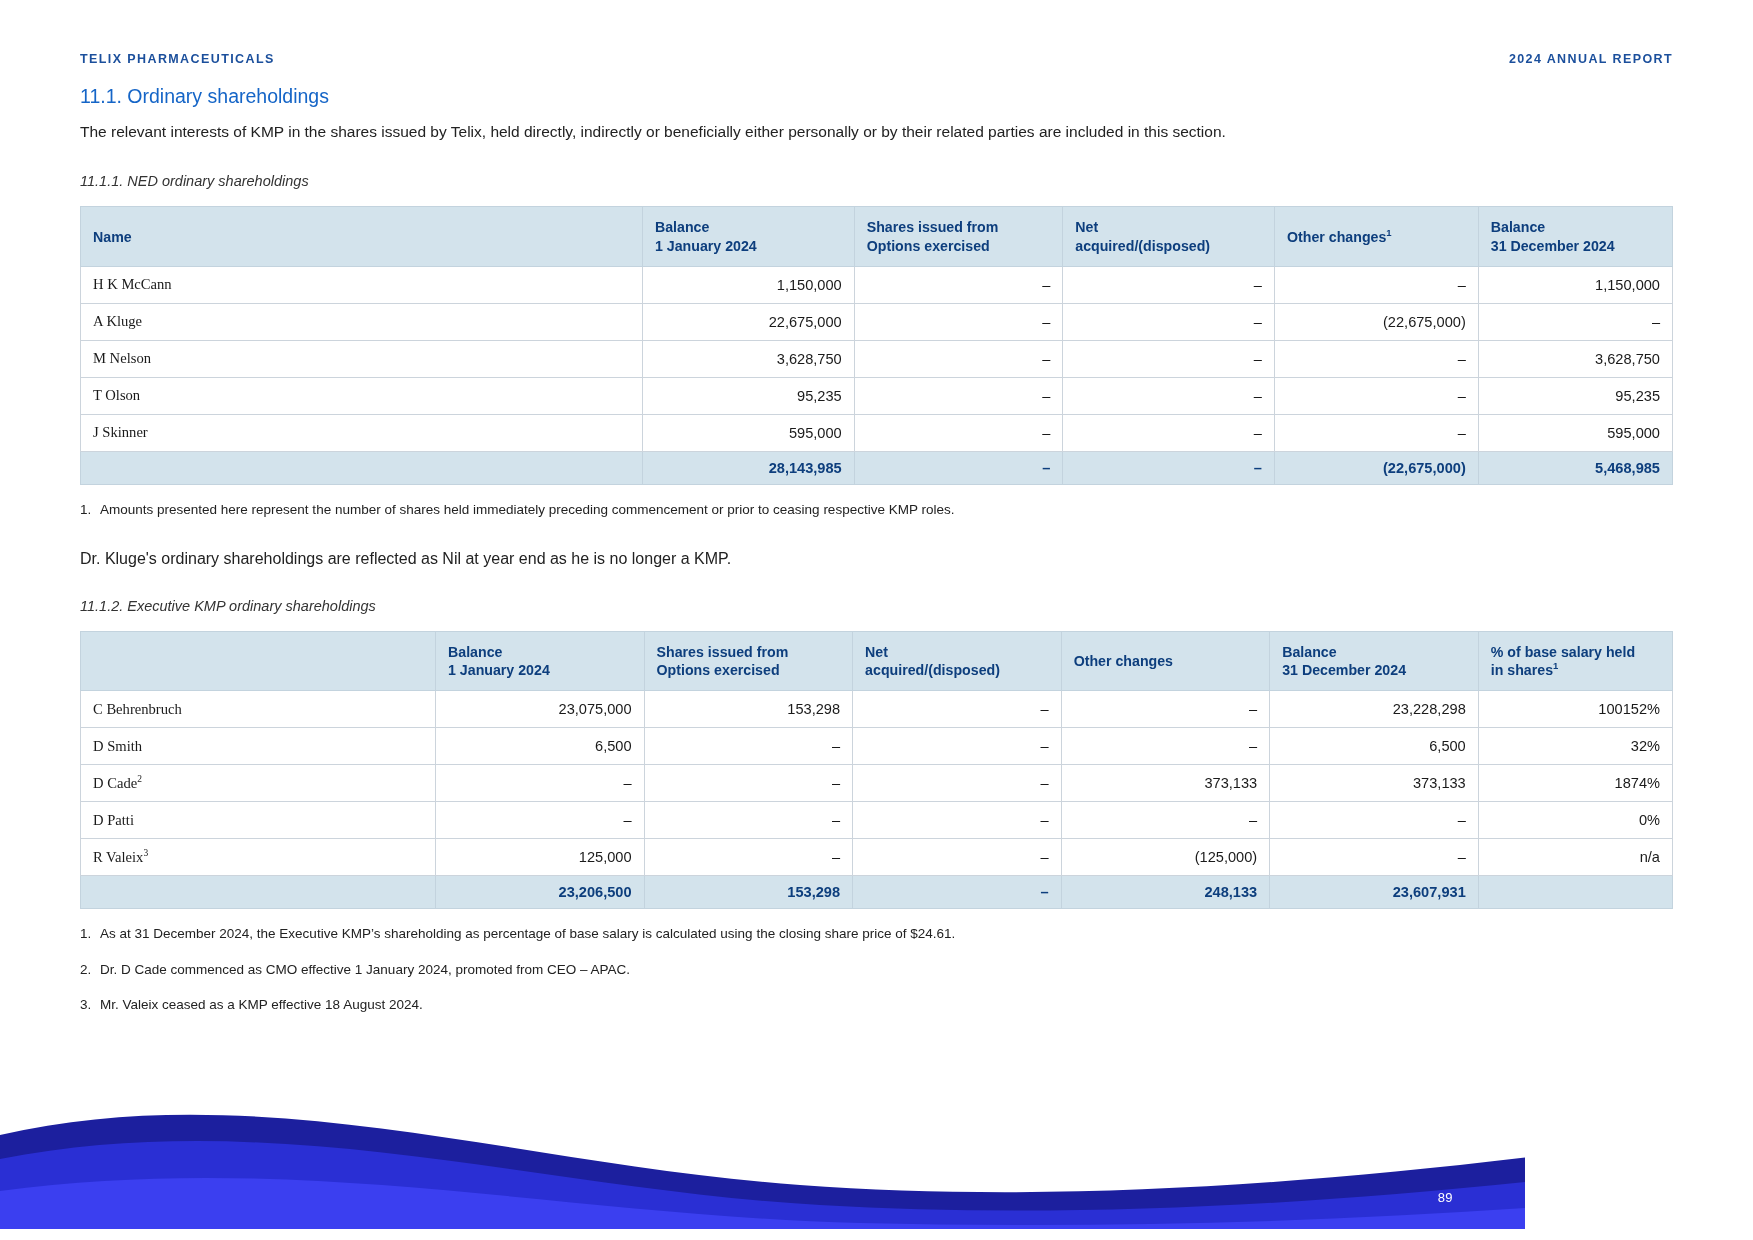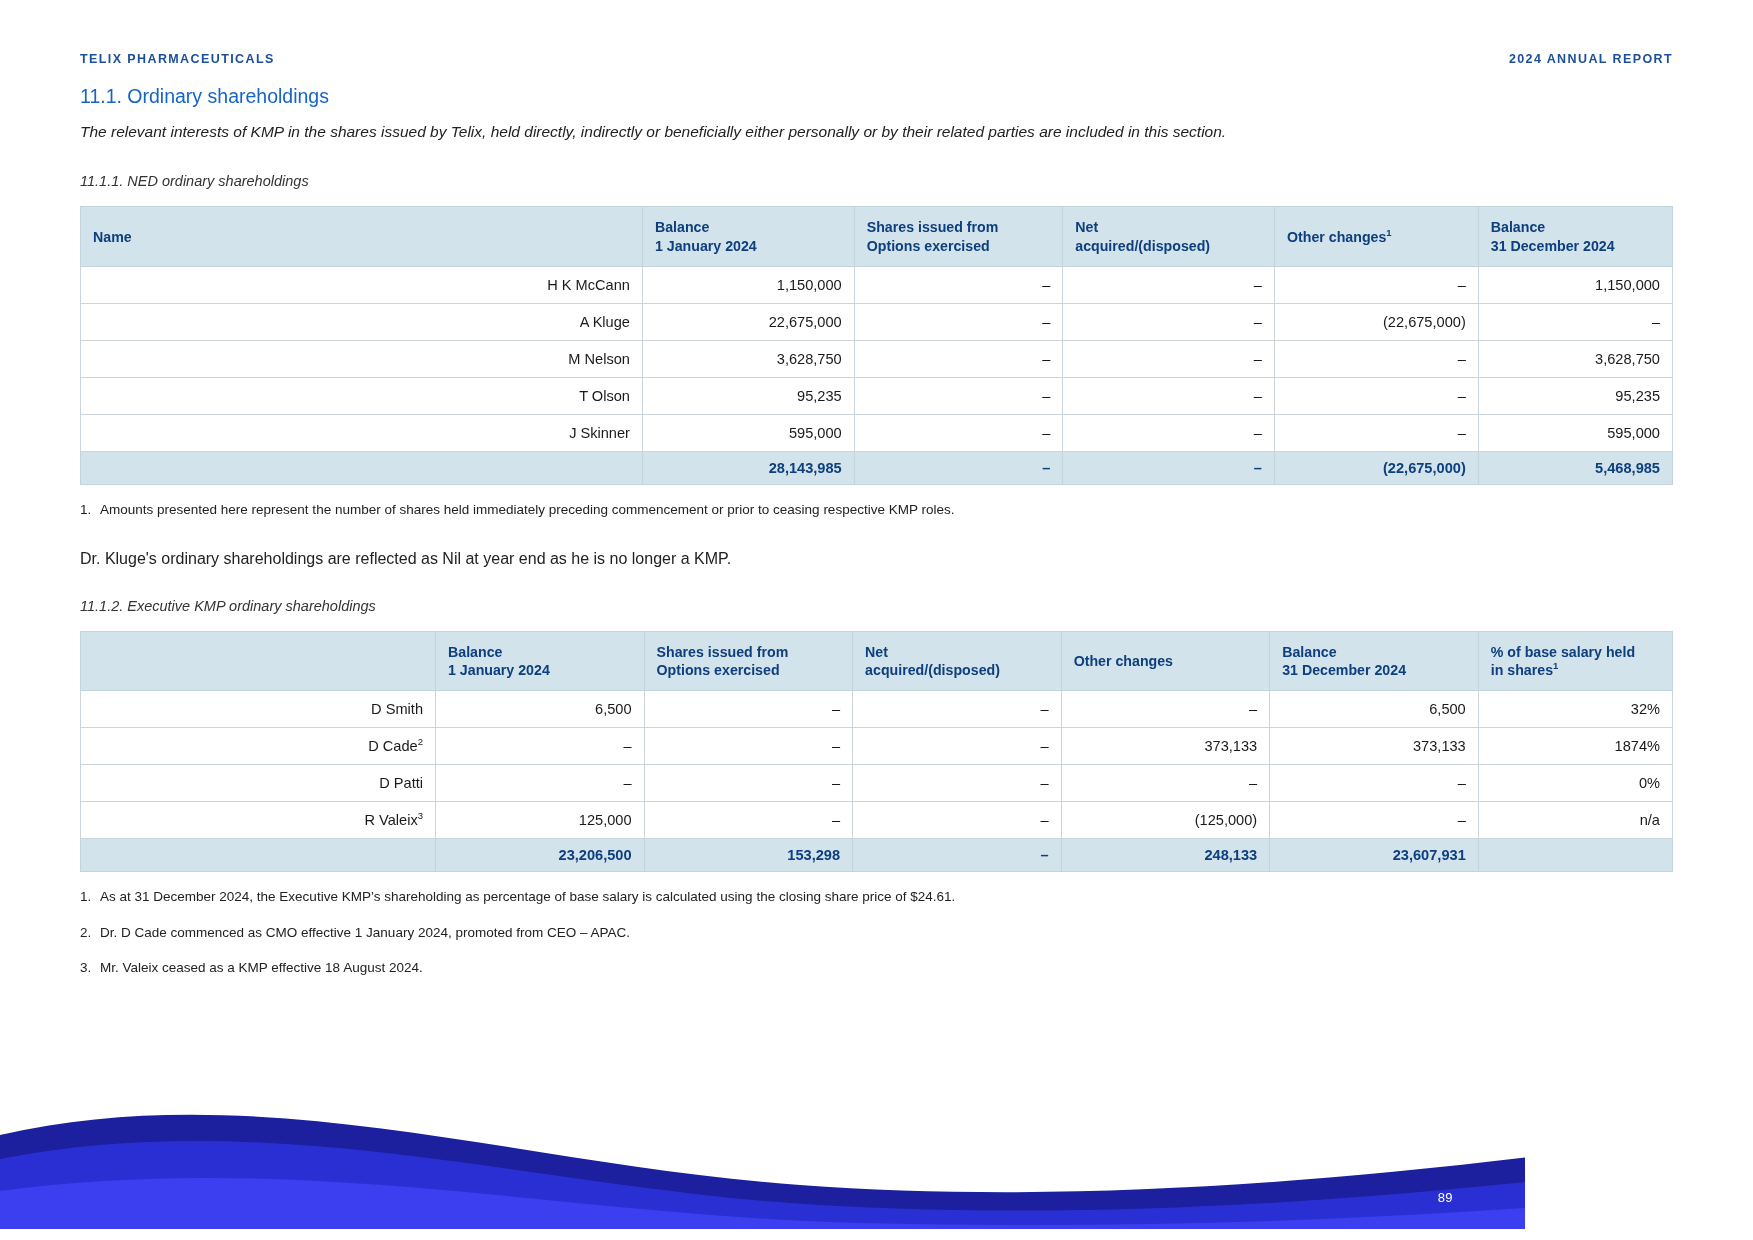--- a/index.html
+++ b/index.html
@@ -45,21 +45,20 @@
     font-size: 19.5px;
     color: #1565c7;
     font-weight: 400;
     margin: 19px 0 0 0;
   }
   p.body {
     font-size: 15.5px;
     color: #222;
     margin: 13px 0 0 0;
     line-height: 1.45;
-    font-style: italic;
   }
   p.italic-label {
     font-size: 14.5px;
     font-style: italic;
     color: #333;
     margin: 30px 0 0 0;
   }
   p.note {
     font-size: 13.5px;
     color: #222;
@@ -94,21 +93,21 @@
     font-size: 14.2px;
     text-align: left;
     line-height: 1.28;
     padding: 11px 12px;
     height: 50px;
     vertical-align: middle;
     border-color: #c3d3de;
   }
   tbody td { height: 37px; color: #1a1a1a; }
   td.num { text-align: right; }
-  td.name { text-align: right; }
+  td.name { text-align: left; font-family: Liberation Serif, serif; }
   tfoot td {
     background: #d3e3ec;
     font-weight: 700;
     color: #0d3e7d;
     height: 28px;
     border-color: #c3d3de;
   }
   tfoot td.num { text-align: right; }
   sup { font-size: 9.5px; vertical-align: super; line-height: 0; }
 
@@ -294,20 +293,29 @@
           <span>31 December 2024</span>
         </th>
         <th>
           <span>% of base salary held</span><br>
           <span>in shares</span><sup>1</sup>
         </th>
       </tr>
     </thead>
     <tbody>
       <tr>
+        <td class="name"><span>C Behrenbruch</span><sup></sup></td>
+        <td class="num">23,075,000</td>
+        <td class="num">153,298</td>
+        <td class="num">–</td>
+        <td class="num">–</td>
+        <td class="num">23,228,298</td>
+        <td class="num">100152%</td>
+      </tr>
+      <tr>
         <td class="name"><span>D Smith</span><sup></sup></td>
         <td class="num">6,500</td>
         <td class="num">–</td>
         <td class="num">–</td>
         <td class="num">–</td>
         <td class="num">6,500</td>
         <td class="num">32%</td>
       </tr>
       <tr>
         <td class="name"><span>D Cade</span><sup>2</sup></td>

